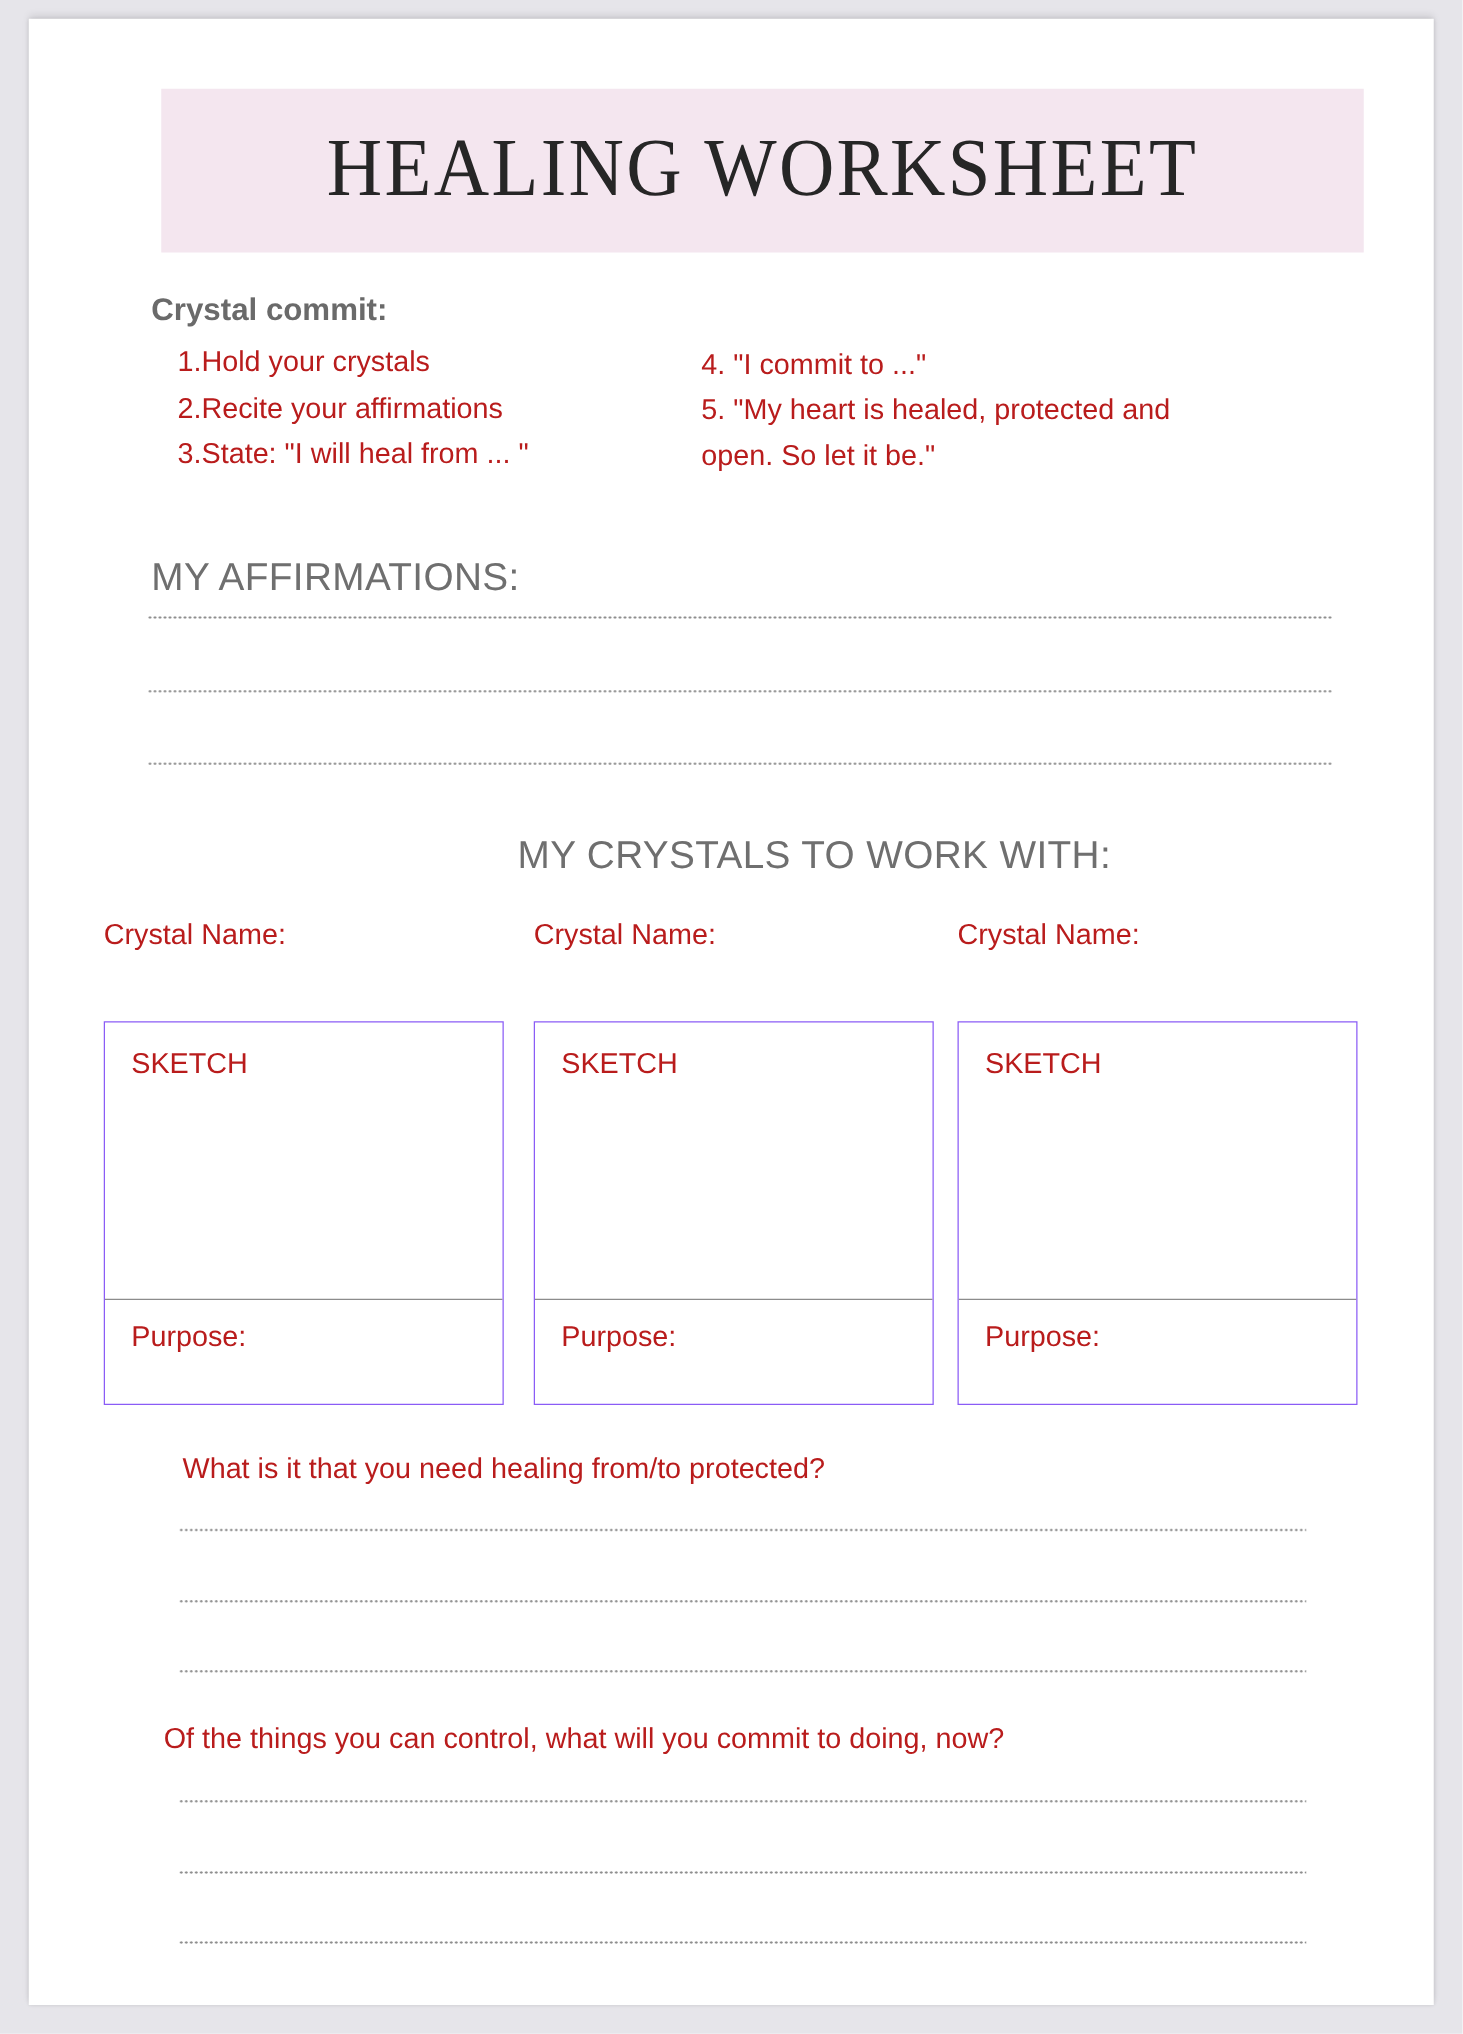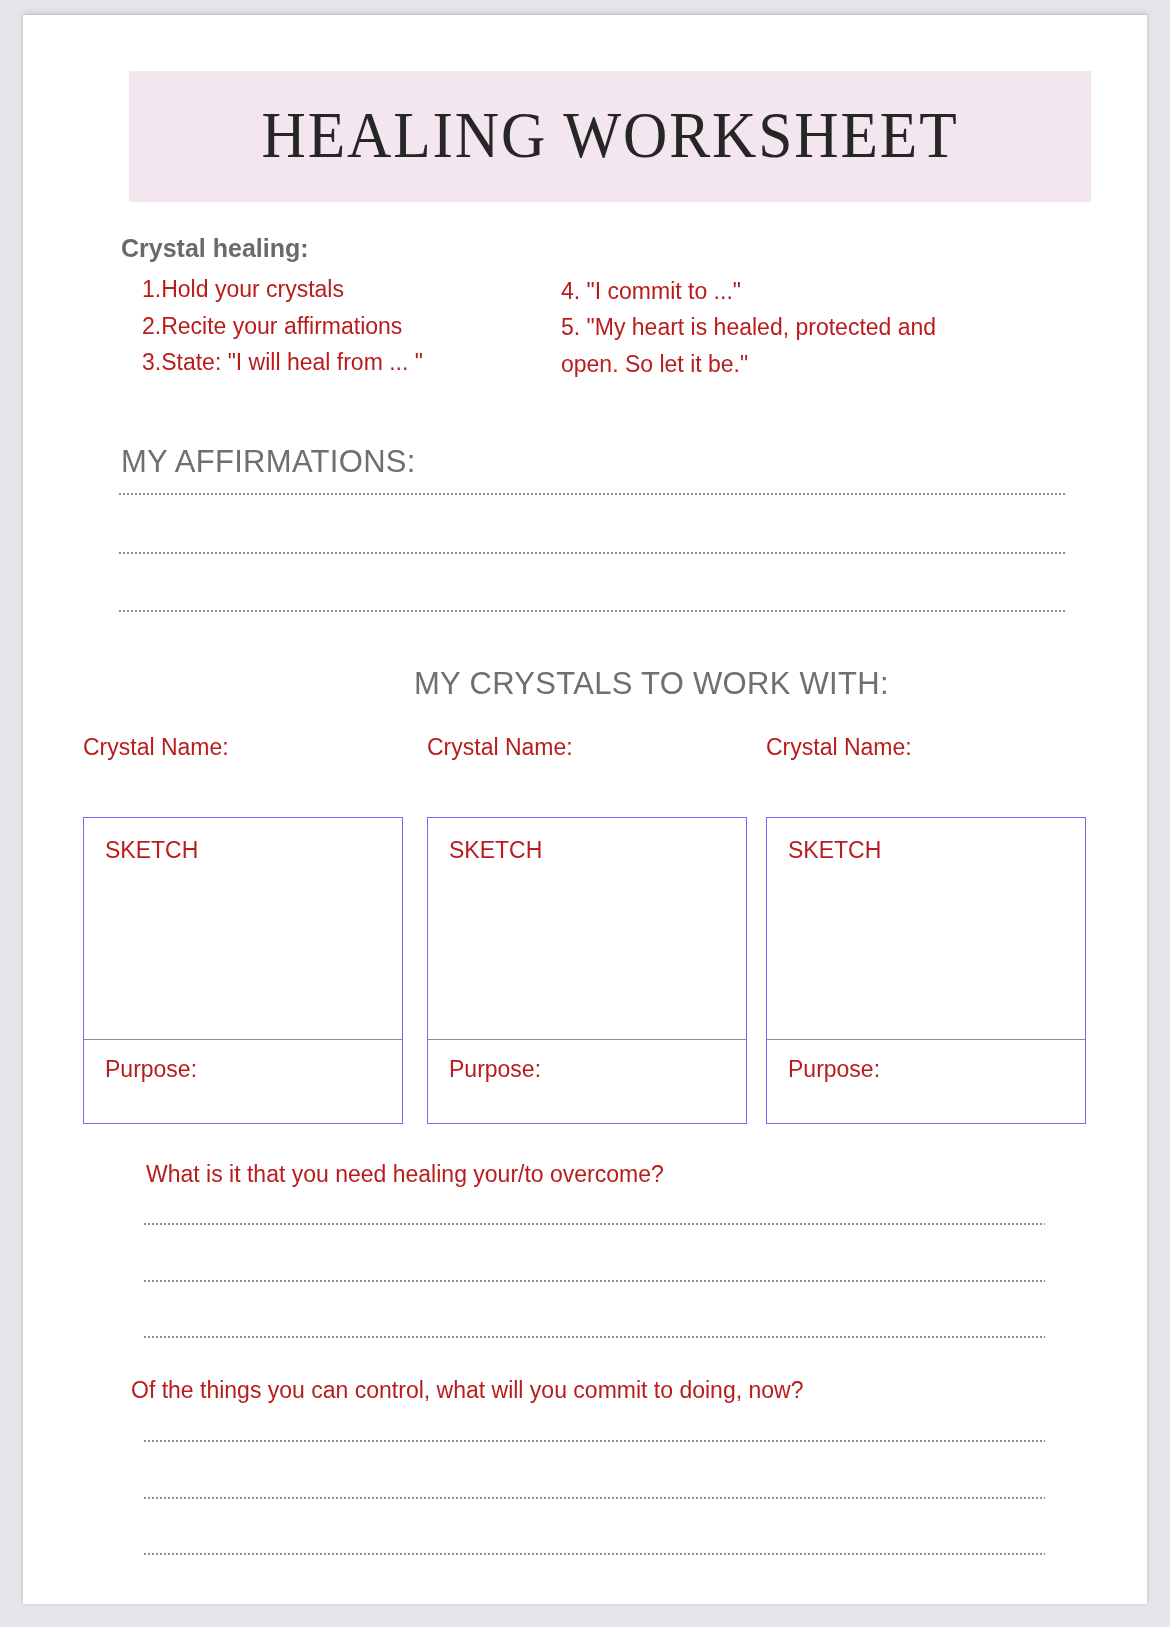--- a/index.html
+++ b/index.html
@@ -43,21 +43,21 @@
 </style>
 </head>
 <body>
 
 <div class="page">
 
   <div class="title-band">
     <div class="title">HEALING WORKSHEET</div>
   </div>
 
-  <div class="abs bold" style="left:98px; top:219px;">Crystal healing:</div>
+  <div class="abs bold" style="left:98px; top:219px;">Crystal commit:</div>
 
   <div class="abs txt" style="left:119px; top:259px;">
     <span>1.</span><span>Hold your crystals</span>
   </div>
   <div class="abs txt" style="left:119px; top:296px;">
     <span>2.</span><span>Recite your affirmations</span>
   </div>
   <div class="abs txt" style="left:119px; top:332px;">
     <span>3.</span><span>State: "I will heal from ... "</span>
   </div>
@@ -89,21 +89,21 @@
     <div class="sketch txt">SKETCH</div>
     <div class="divider"></div>
     <div class="purpose txt">Purpose:</div>
   </div>
   <div class="box" style="left:743px; top:802px;">
     <div class="sketch txt">SKETCH</div>
     <div class="divider"></div>
     <div class="purpose txt">Purpose:</div>
   </div>
 
-  <div class="abs txt" style="left:123px; top:1144px;">What is it that you need healing your/to overcome?</div>
+  <div class="abs txt" style="left:123px; top:1144px;">What is it that you need healing from/to protected?</div>
   <div class="dots" style="left:120px; top:1208px; width:902px;"></div>
   <div class="dots" style="left:120px; top:1265px; width:902px;"></div>
   <div class="dots" style="left:120px; top:1321px; width:902px;"></div>
 
   <div class="abs txt" style="left:108px; top:1360px;">Of the things you can control, what will you commit to doing, now?</div>
   <div class="dots" style="left:120px; top:1425px; width:902px;"></div>
   <div class="dots" style="left:120px; top:1482px; width:902px;"></div>
   <div class="dots" style="left:120px; top:1538px; width:902px;"></div>
 
 </div>

